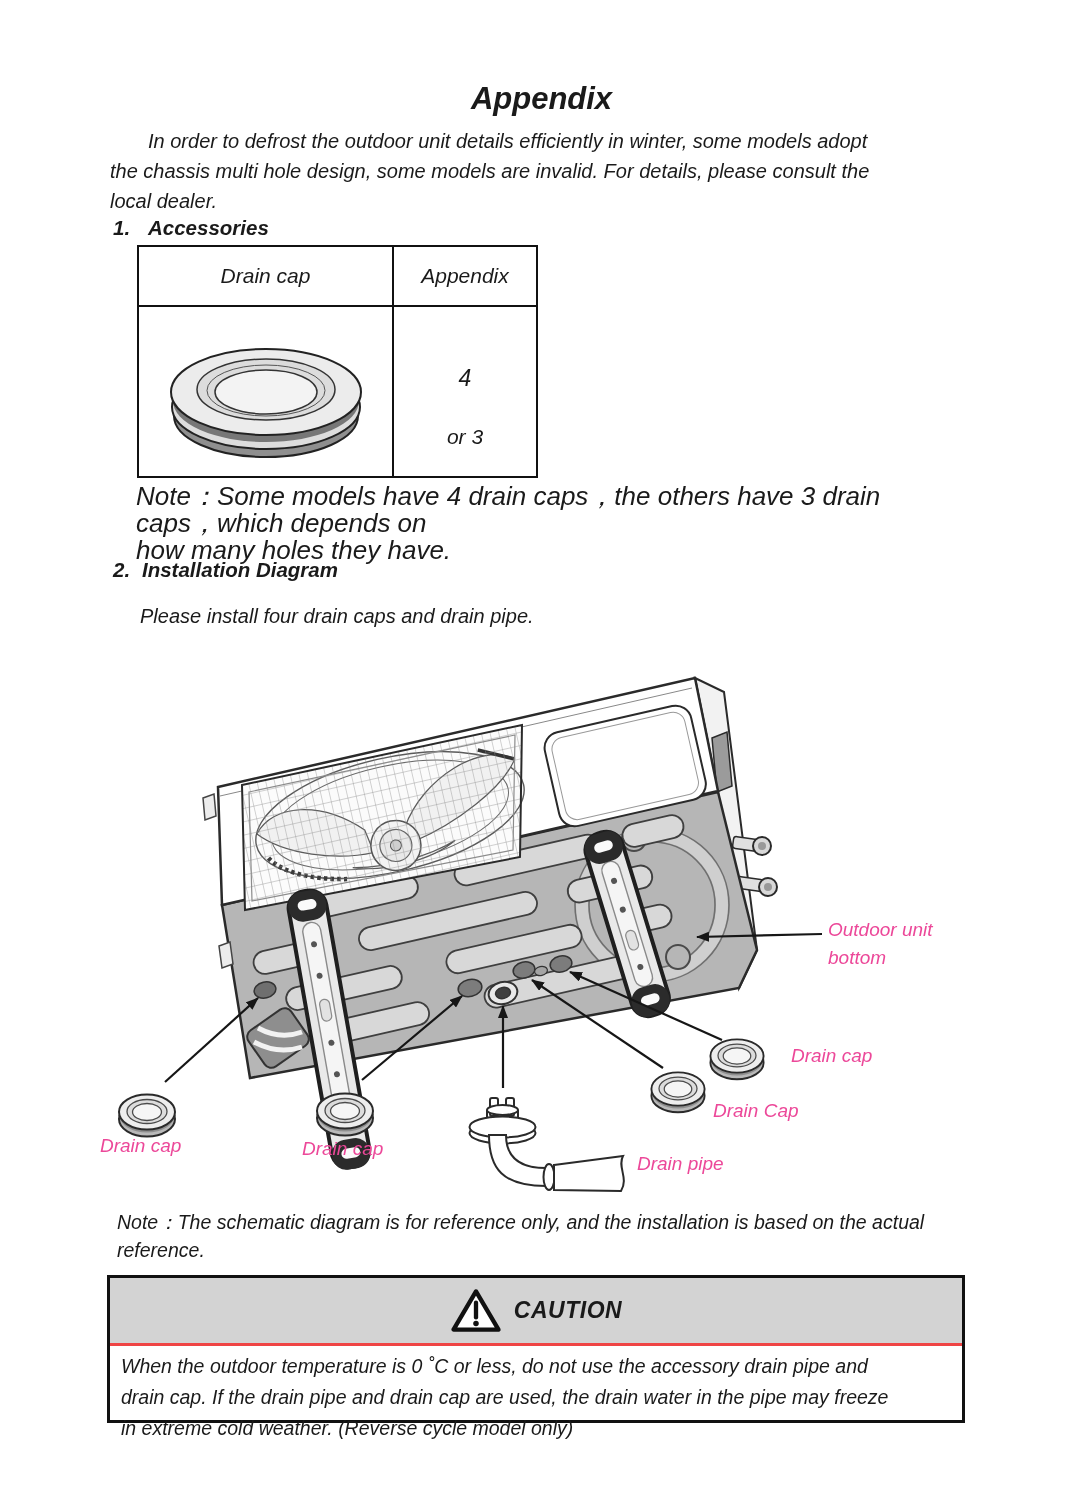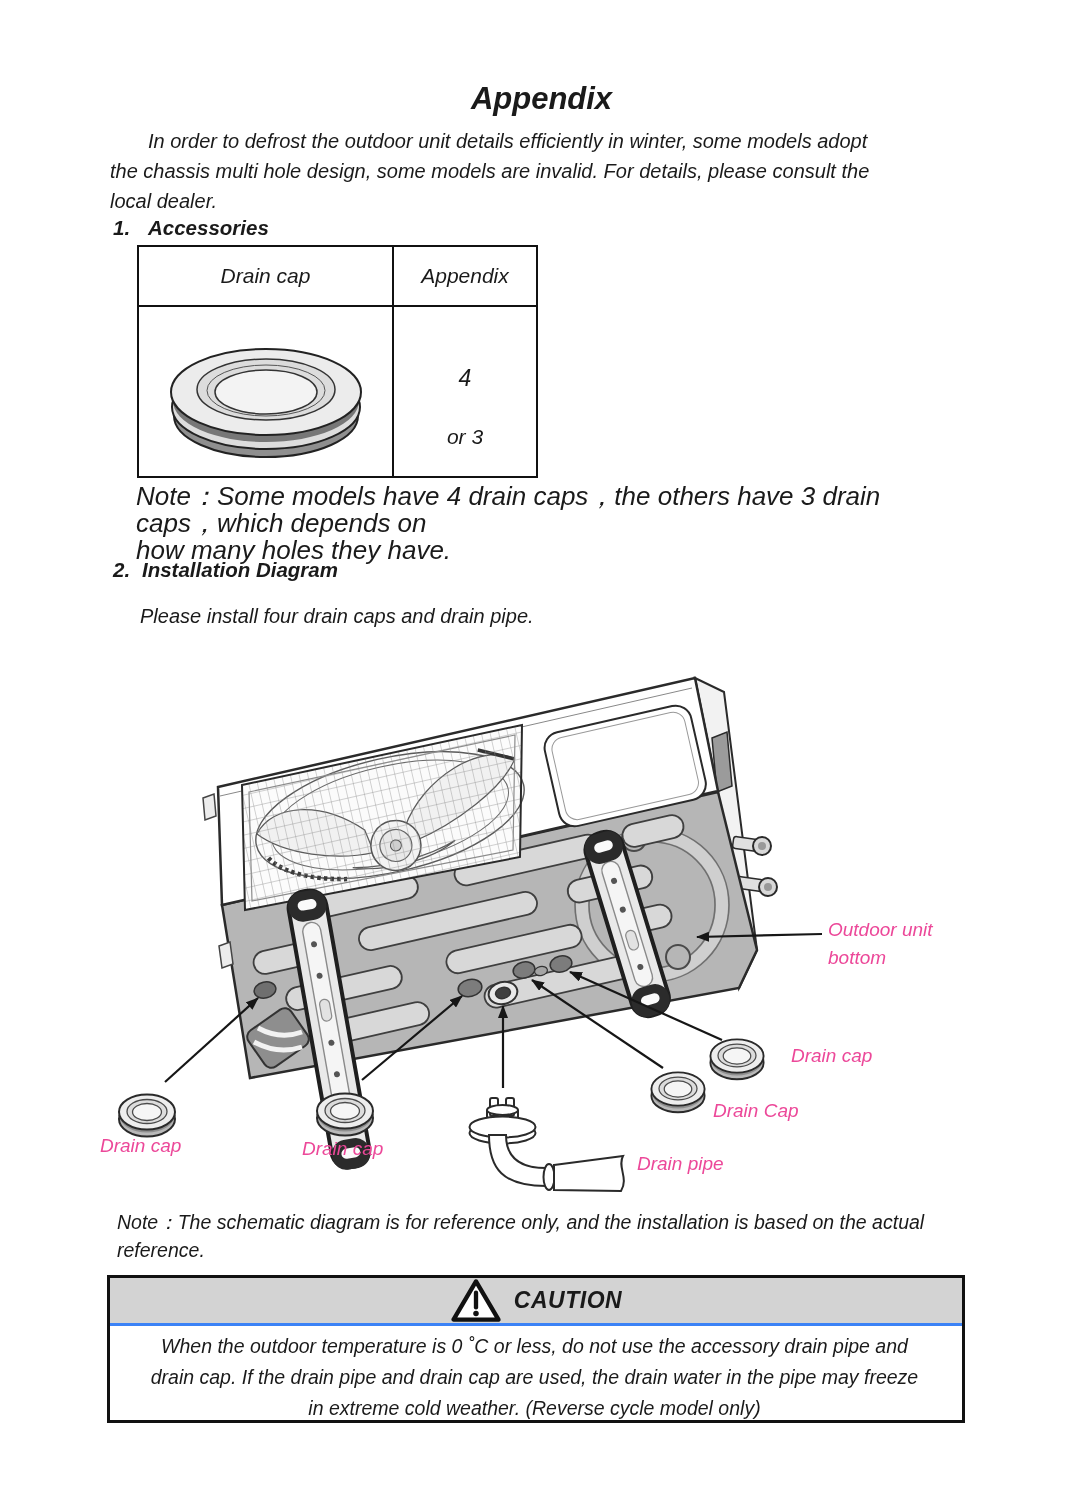--- a/index.html
+++ b/index.html
@@ -22,23 +22,23 @@
   .note1{top:483px;left:136px;width:830px;font-size:26px;line-height:27px;}
   .sec2{top:558px;left:113px;}
   .sec1{top:216px;left:113px;}
   .install-intro{top:605px;left:140px;font-size:20px;}
   .diagram{top:650px;left:0;width:1083px;height:557px;}
   .diagram svg{position:absolute;top:0;left:0;}
   .dlabel{position:absolute;font-size:19px;color:#ec4899;white-space:nowrap;line-height:28px;}
   .dlabel.wrap{white-space:normal;width:112px;}
   .note2{top:1208px;left:117px;width:870px;font-size:19.5px;line-height:28px;}
   .caution{top:1275px;left:107px;width:858px;height:148px;border:3px solid #111;box-sizing:border-box;}
-  .caution-head{height:48px;background:#d3d3d3;border-bottom:3px solid #3b82f6;display:flex;align-items:center;justify-content:center;box-sizing:border-box;}
+  .caution-head{height:68px;background:#d3d3d3;border-bottom:3px solid #ef4444;display:flex;align-items:center;justify-content:center;box-sizing:border-box;}
   .caution-head .txt{font-size:23px;font-weight:bold;letter-spacing:.5px;margin-left:12px;}
-  .caution-body{padding:5px 14px 0 11px;font-size:19.5px;line-height:31px;text-align:center;}
+  .caution-body{padding:5px 14px 0 11px;font-size:19.5px;line-height:31px;}
 </style>
 </head>
 <body>
 
 <div class="page">
 
   <div class="abs page-title">Appendix</div>
 
   <div class="abs intro">
     <div class="ln">In order to defrost the outdoor unit details efficiently in winter, some models adopt</div>

